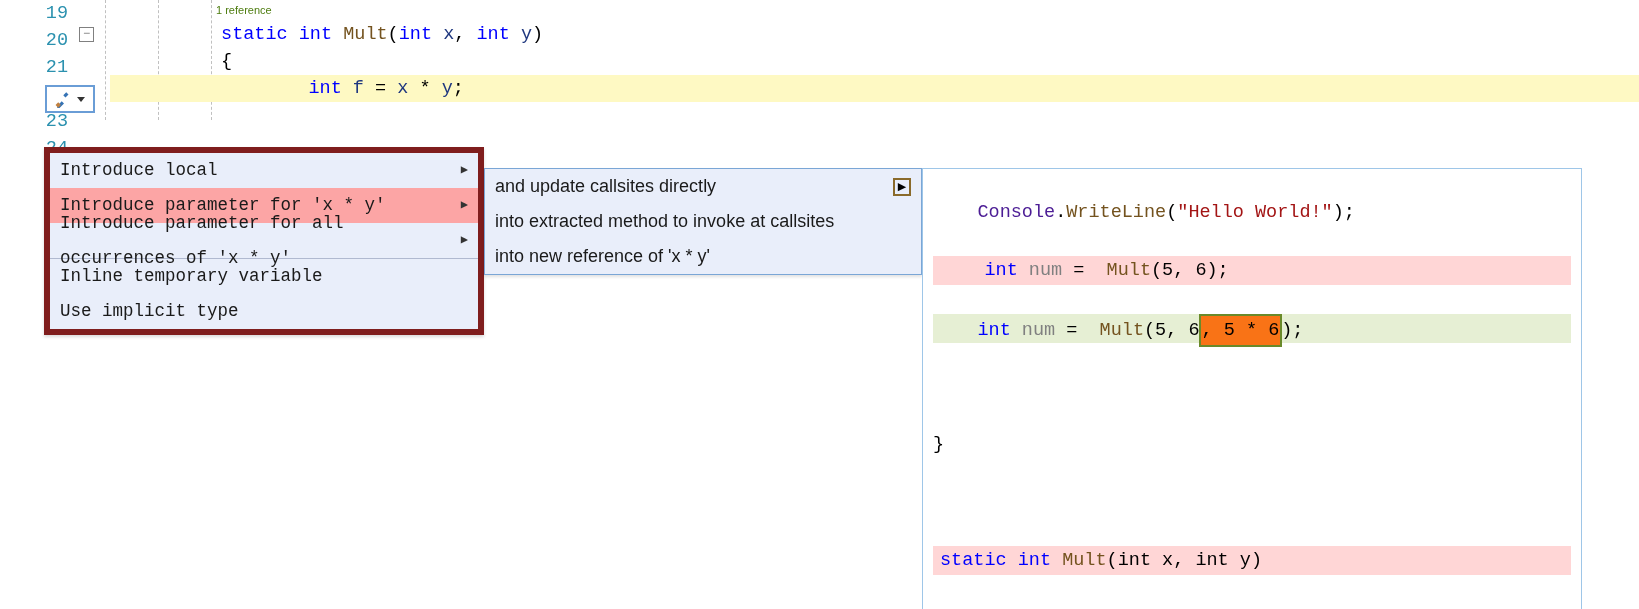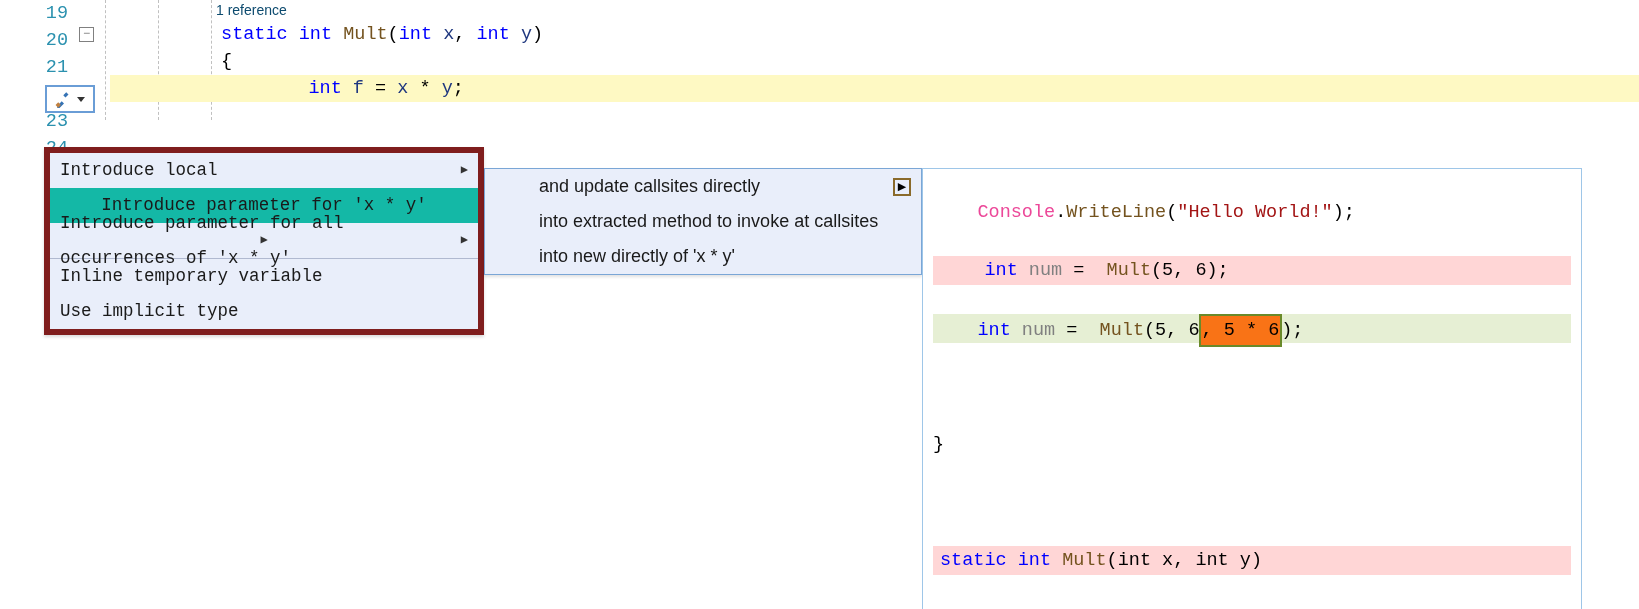--- a/index.html
+++ b/index.html
@@ -38,21 +38,21 @@
     position: absolute; top: 0; height: 120px;
     border-left: 1px dashed #c0c0c0;
   }
   .code-area {
     position: absolute; left: 110px; top: 0; right: 0;
     line-height: 27px;
   }
   .code-area .row { height: 27px; white-space: pre; }
   .codelens {
     font-family: "Segoe UI", sans-serif;
-    font-size: 14px; color: #0c4a6e;
+    font-size: 11px; color: #4d7c0f;
     padding-left: 106px;
     height: 21px; line-height: 21px;
   }
   .hl { background: #fef9c3; padding-left: 43px; }
   .kw { color: #0000ff; }
   .type { color: #0000ff; }
   .method { color: #74531f; }
   .punct { color: #000; }
   .id { color: #1f377f; }
 
@@ -84,35 +84,34 @@
     box-shadow: 0 2px 3px rgba(0,0,0,0.15);
     margin-top: 27px;
   }
   .menu1 .mi {
     height: 35px; line-height: 35px;
     padding: 0 10px;
     display: flex; align-items: center; justify-content: space-between;
     cursor: default;
   }
   .menu1 .mi .arw { font-size: 12px; color: #333; }
-  .menu1 .mi.sel { background: #14b8a6; flex-direction: column; }
+  .menu1 .mi.sel { background: #fca5a5; }
   .menu1 .sep { height: 1px; background: #b0b9d0; margin: 0; }
 
   
   .menu2 {
     position: absolute;
     left: 484px; top: 168px;
     width: 438px;
     border: 1px solid #7aa6d6;
     background: #e9eefa;
     font-family: "Segoe UI", sans-serif;
     font-size: 18px;
     color: #1a1a1a;
     box-shadow: 0 2px 3px rgba(0,0,0,0.12);
-    padding-left: 44px;
   }
   .menu2 .mi {
     height: 35px; line-height: 35px;
     padding: 0 10px;
     display: flex; align-items: center; justify-content: space-between;
   }
   .menu2 .mi .arw-box {
     width: 18px; height: 18px;
     border: 2px solid #8a6a2a;
     display: flex; align-items: center; justify-content: center;
@@ -143,21 +142,21 @@
   .del { background: #ffd6d6; padding-left: 7px; }
   .add { background: #e6efd4; }
   .ins-box {
     display: inline-block;
     border: 2px solid #6a8a2a;
     background: #f97316;
     padding: 0 1px;
     margin: 0 -1px;
   }
   .pkw { color: #0000ff; }
-  .pcls { color: #ec4899; }
+  .pcls { color: #4c1d95; }
   .pmth { color: #74531f; }
   .pstr { color: #a31515; }
   .pvar { color: #808080; font-style: normal; }
 </style>
 </head>
 <body>
 
 <div class="editor">
 
   <div class="gutter-col">
@@ -220,21 +219,21 @@
 
 <div class="menu2 ui-font">
   <div class="mi">
     <span>and update callsites directly</span>
     <span class="arw-box">▶</span>
   </div>
   <div class="mi">
     <span>into extracted method to invoke at callsites</span>
   </div>
   <div class="mi">
-    <span>into new directly of 'x * y'</span>
+    <span>into new reference of 'x * y'</span>
   </div>
 </div>
 
 <div class="preview">
   <div class="body">
 <div class="ln"><span>    </span><span class="pcls">Console</span><span>.</span><span class="pmth">WriteLine</span><span>(</span><span class="pstr">"Hello World!"</span><span>);</span></div>
 <div class="ln del"><span>    </span><span class="pkw">int</span> <span class="pvar">num</span><span> =  </span><span class="pmth">Mult</span><span>(5, 6);</span></div>
 <div class="ln add"><span>    </span><span class="pkw">int</span> <span class="pvar">num</span><span> =  </span><span class="pmth">Mult</span><span>(5, 6</span><span class="ins-box">, 5 * 6</span><span>);</span></div>
 <div class="ln"></div>
 <div class="ln">}</div>

